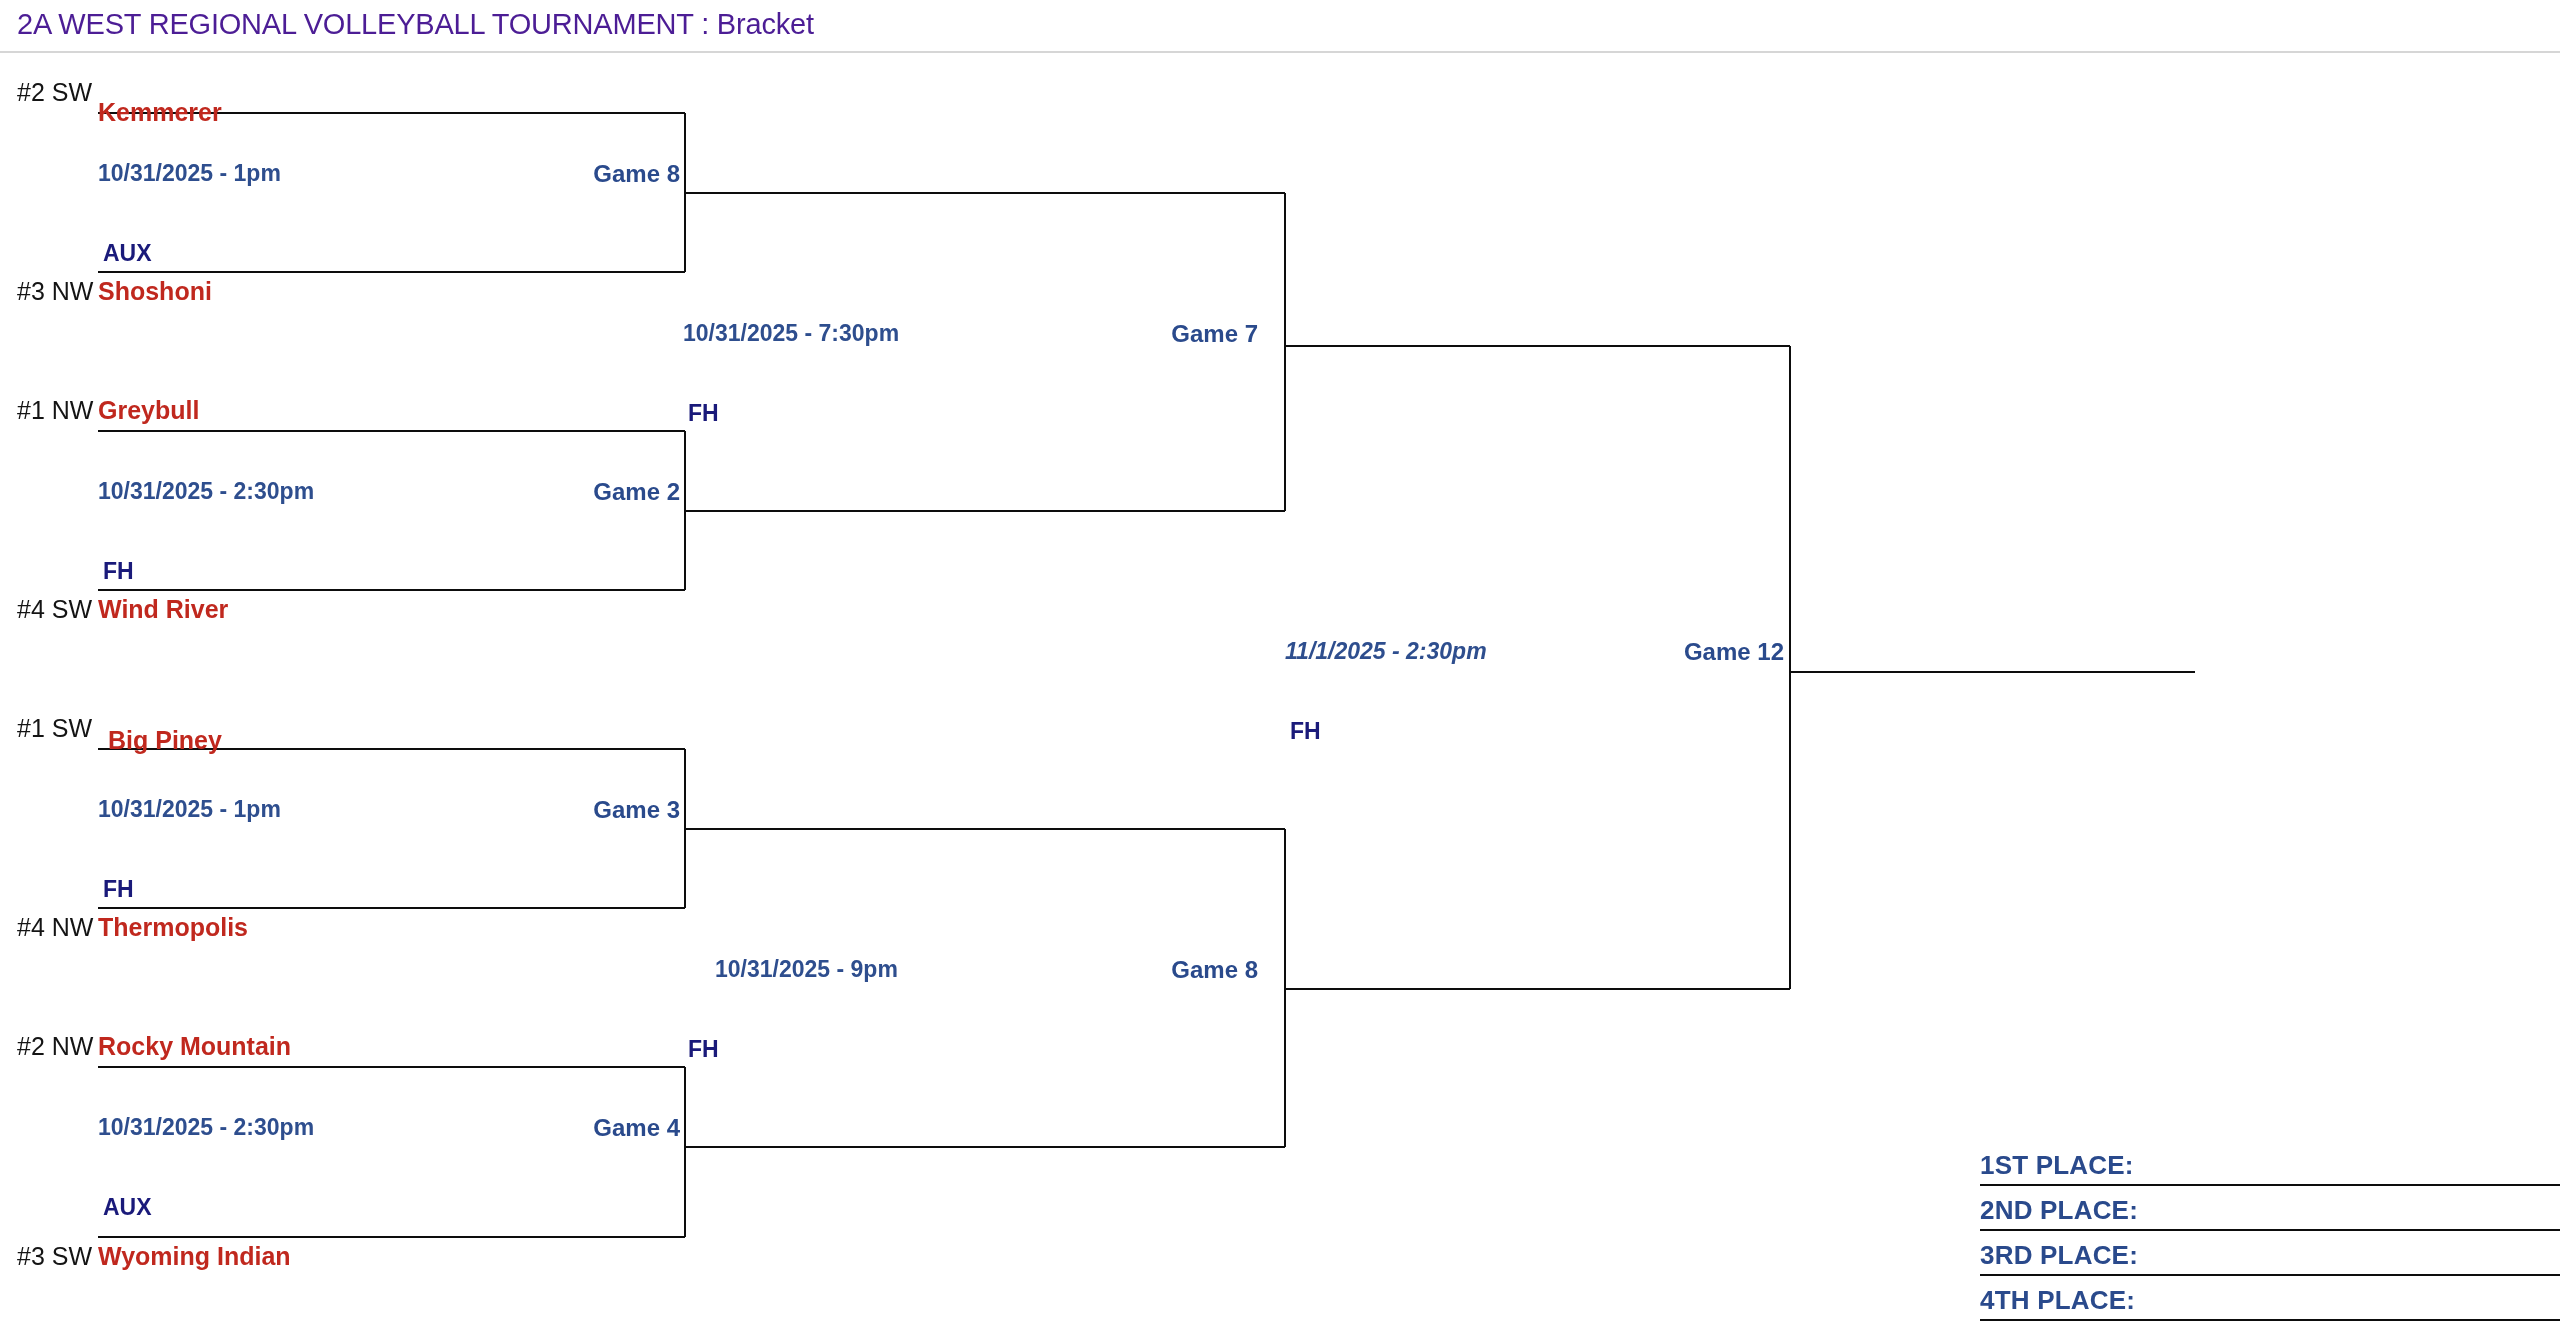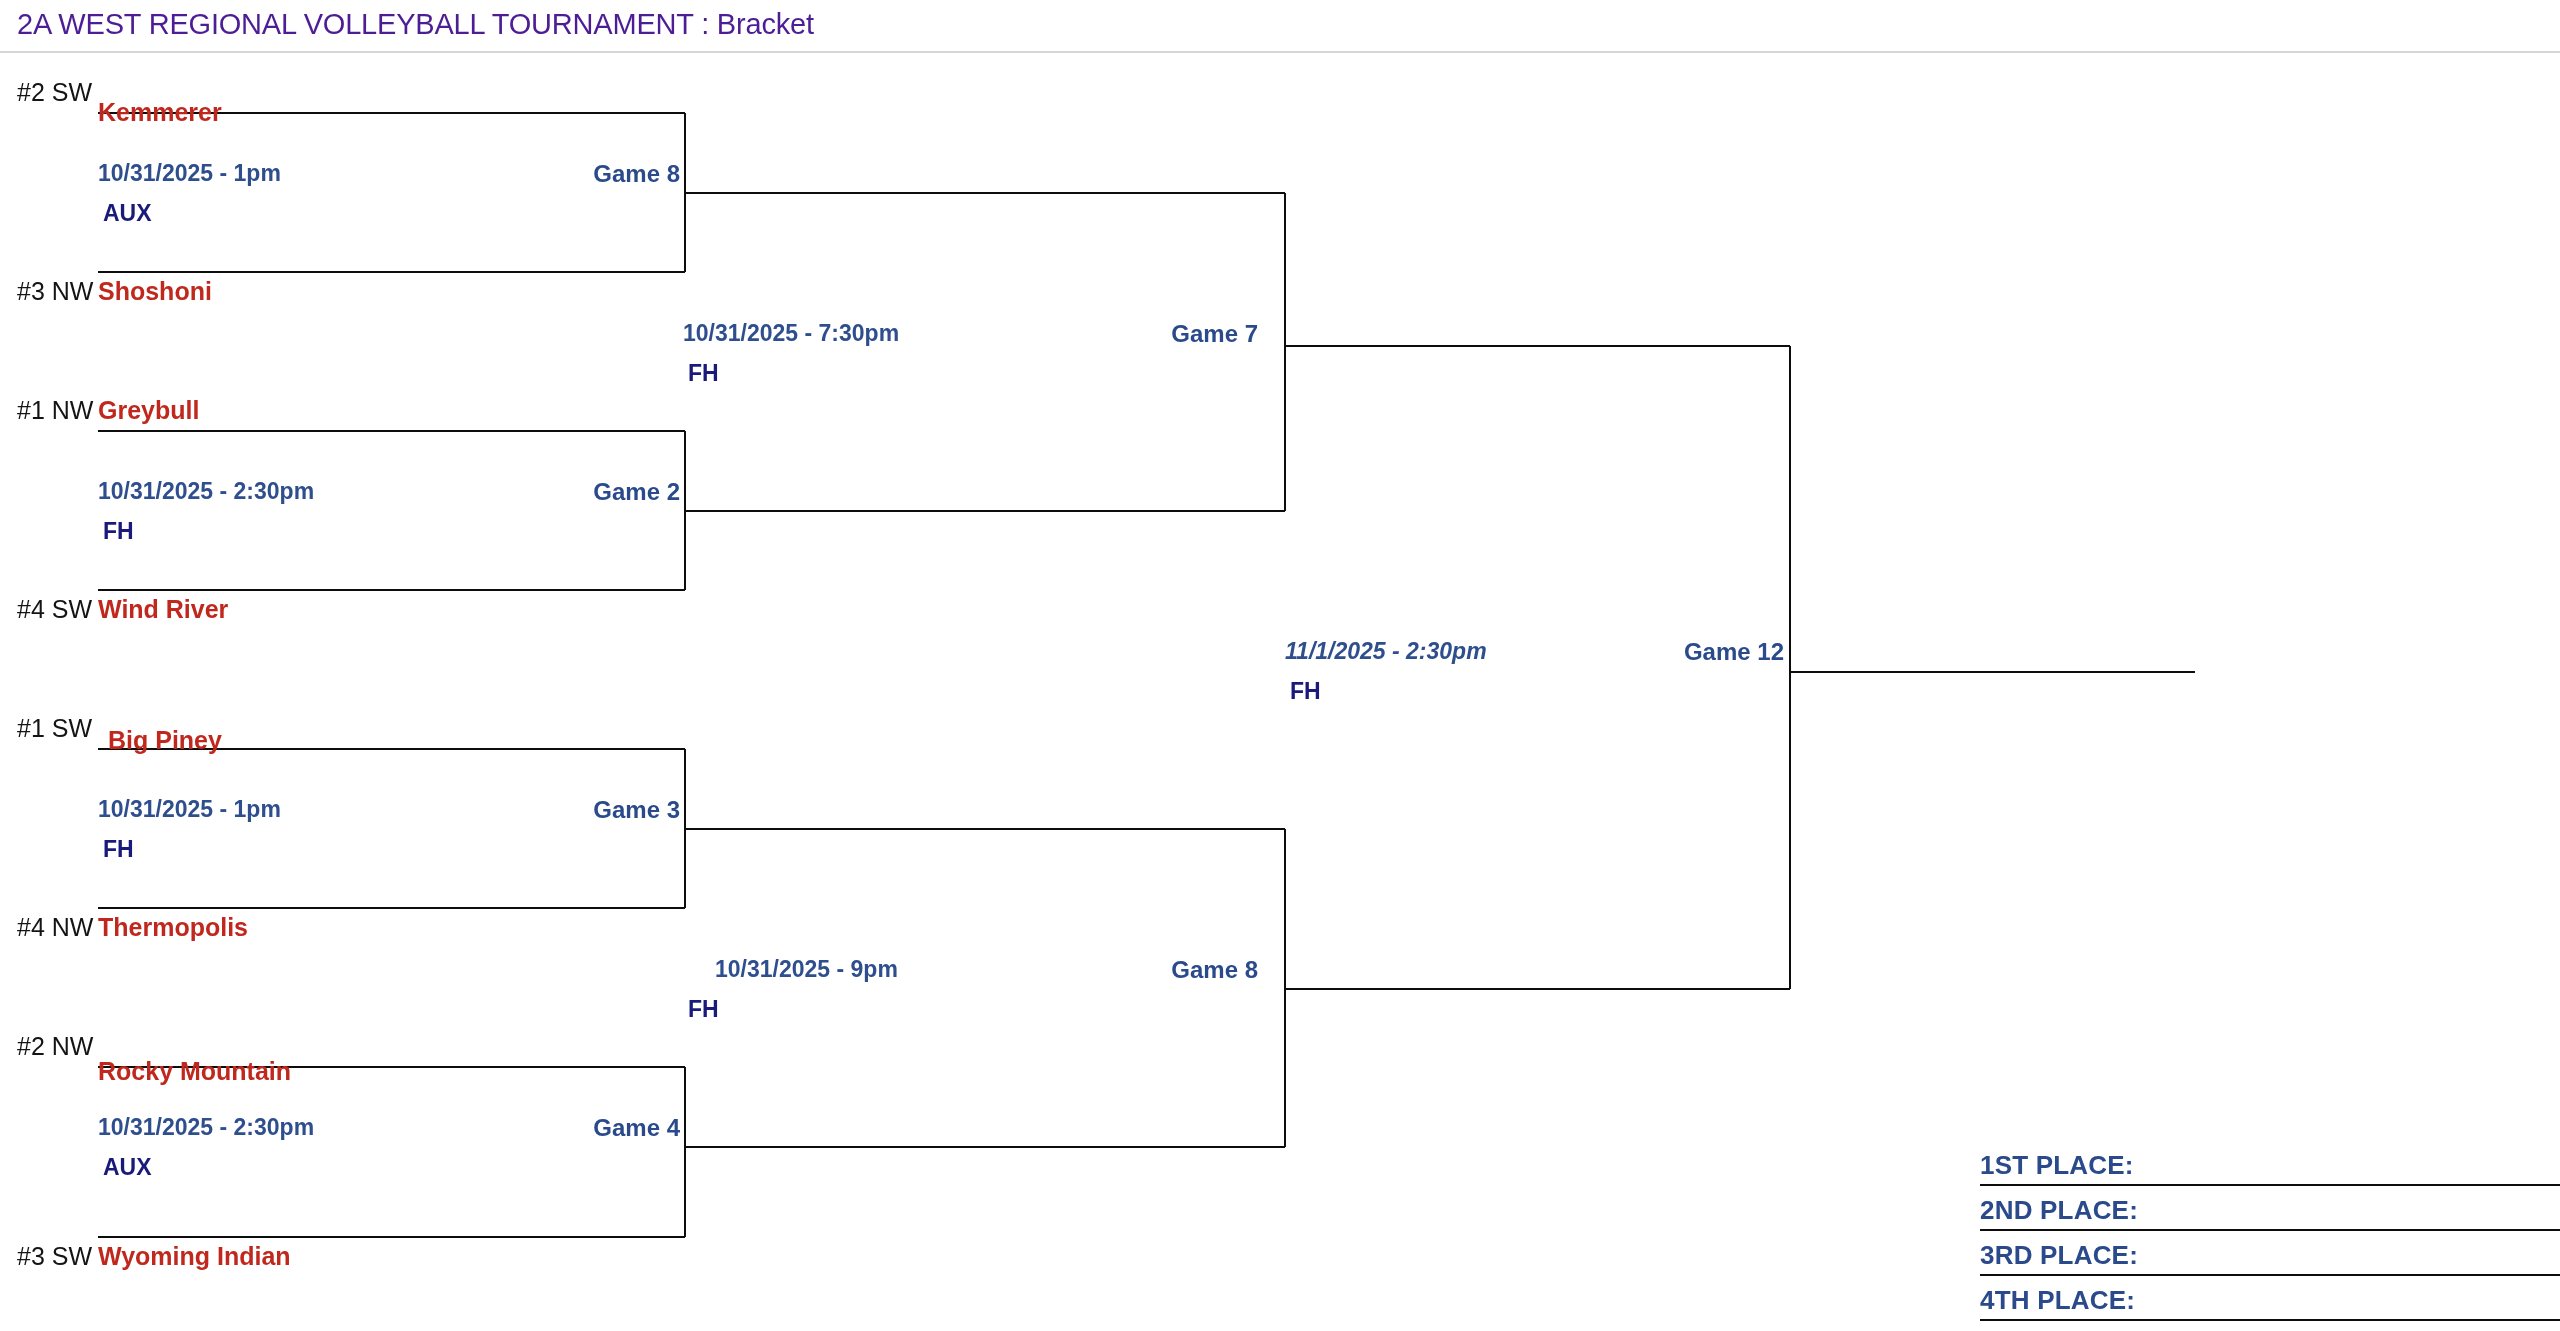--- a/index.html
+++ b/index.html
@@ -85,20 +85,21 @@
     font-weight: bold;
     color: #2e4e8e;
     white-space: nowrap;
   }
   .game-venue {
     position: absolute;
     font-size: 23px;
     font-weight: bold;
     color: #1a1a7a;
     white-space: nowrap;
+    margin-top: 40px;
   }
   .game-label {
     position: absolute;
     font-size: 24px;
     font-weight: bold;
     color: #2a4a8c;
     white-space: nowrap;
     text-align: right;
   }
   .place-label {
@@ -156,21 +157,21 @@
     <div class="team-name" style="left: 98px; top: 277px;">Shoshoni</div>
     <div class="seed-label" style="left: 17px; top: 396px; width: 68px;">#1 NW</div>
     <div class="team-name" style="left: 98px; top: 396px;">Greybull</div>
     <div class="seed-label" style="left: 17px; top: 595px; width: 68px;">#4 SW</div>
     <div class="team-name" style="left: 98px; top: 595px;">Wind River</div>
     <div class="seed-label" style="left: 17px; top: 714px; width: 68px;">#1 SW</div>
     <div class="team-name" style="left: 108px; top: 714px; margin-top: 12px;">Big Piney</div>
     <div class="seed-label" style="left: 17px; top: 913px; width: 68px;">#4 NW</div>
     <div class="team-name" style="left: 98px; top: 913px;">Thermopolis</div>
     <div class="seed-label" style="left: 17px; top: 1032px; width: 68px;">#2 NW</div>
-    <div class="team-name" style="left: 98px; top: 1032px; margin-top: 25px;">Rocky Mountain</div>
+    <div class="team-name" style="left: 98px; top: 1032px;">Rocky Mountain</div>
     <div class="seed-label" style="left: 17px; top: 1242px; width: 68px;">#3 SW</div>
     <div class="team-name" style="left: 98px; top: 1242px;">Wyoming Indian</div>
     <div class="game-date" style="left: 98px; top: 160px;">10/31/2025 - 1pm</div>
     <div class="game-venue" style="left: 103px; top: 200px;">AUX</div>
     <div class="game-label" style="left: 460px; top: 160px; width: 220px;">Game 8</div>
     <div class="game-date" style="left: 98px; top: 478px;">10/31/2025 - 2:30pm</div>
     <div class="game-venue" style="left: 103px; top: 518px;">FH</div>
     <div class="game-label" style="left: 460px; top: 478px; width: 220px;">Game 2</div>
     <div class="game-date" style="left: 98px; top: 796px;">10/31/2025 - 1pm</div>
     <div class="game-venue" style="left: 103px; top: 836px;">FH</div>

